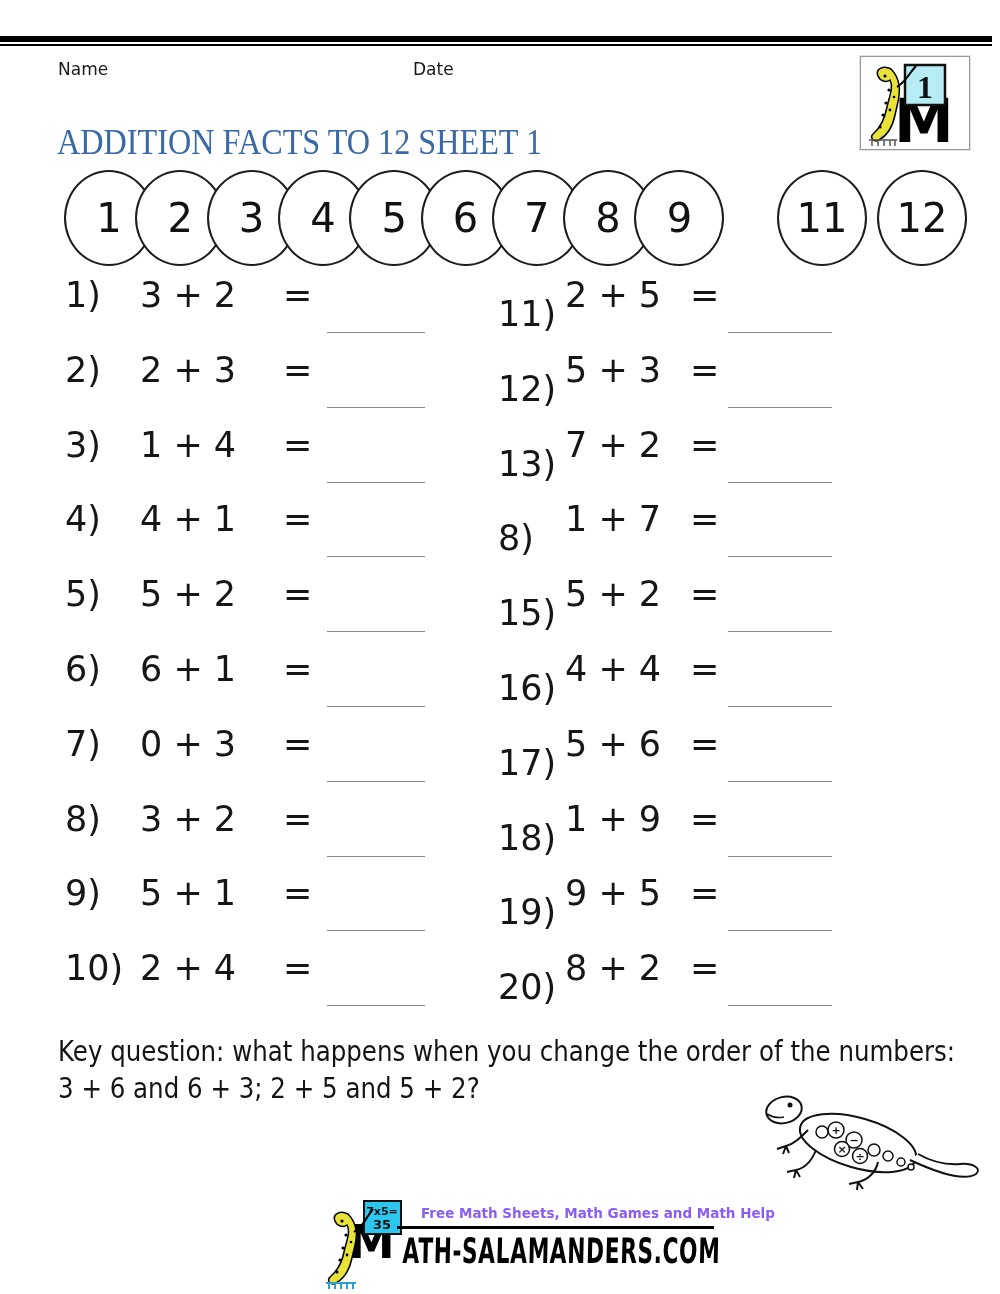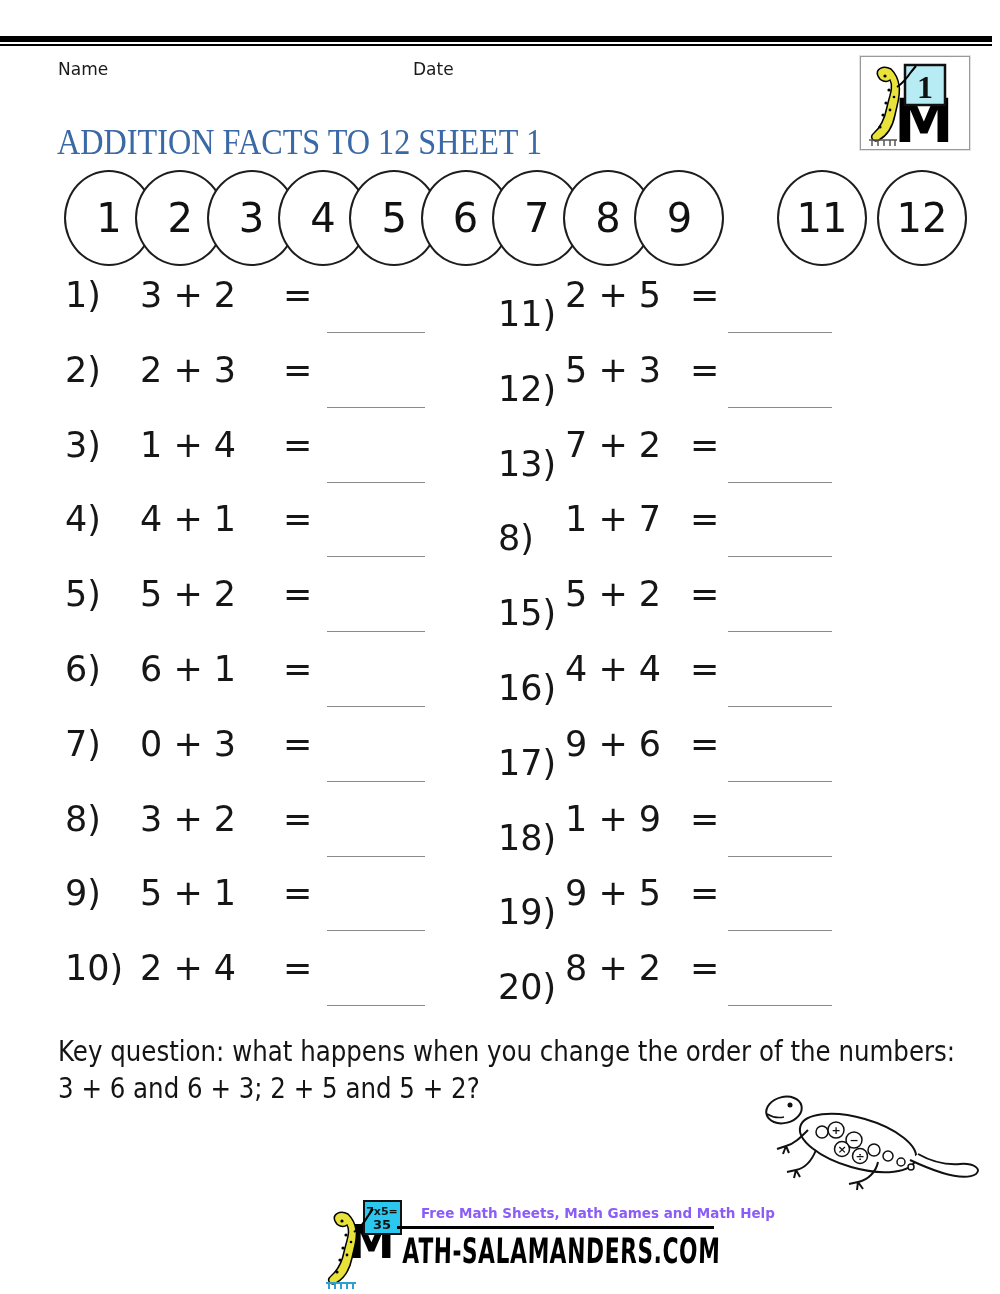--- a/index.html
+++ b/index.html
@@ -146,21 +146,21 @@
         <span class="pexpr right">4 + 4</span>
         <span class="peq right">=</span>
         <span class="pline right"></span>
       </div>
       <div class="prow" style="top: 448.8px;">
         <span class="plabel left">7)</span>
         <span class="pexpr left">0 + 3</span>
         <span class="peq left">=</span>
         <span class="pline left"></span>
         <span class="plabel right">17)</span>
-        <span class="pexpr right">9 + 6</span>
+        <span class="pexpr right">5 + 6</span>
         <span class="peq right">=</span>
         <span class="pline right"></span>
       </div>
       <div class="prow" style="top: 523.6px;">
         <span class="plabel left">8)</span>
         <span class="pexpr left">3 + 2</span>
         <span class="peq left">=</span>
         <span class="pline left"></span>
         <span class="plabel right">18)</span>
         <span class="pexpr right">1 + 9</span>

